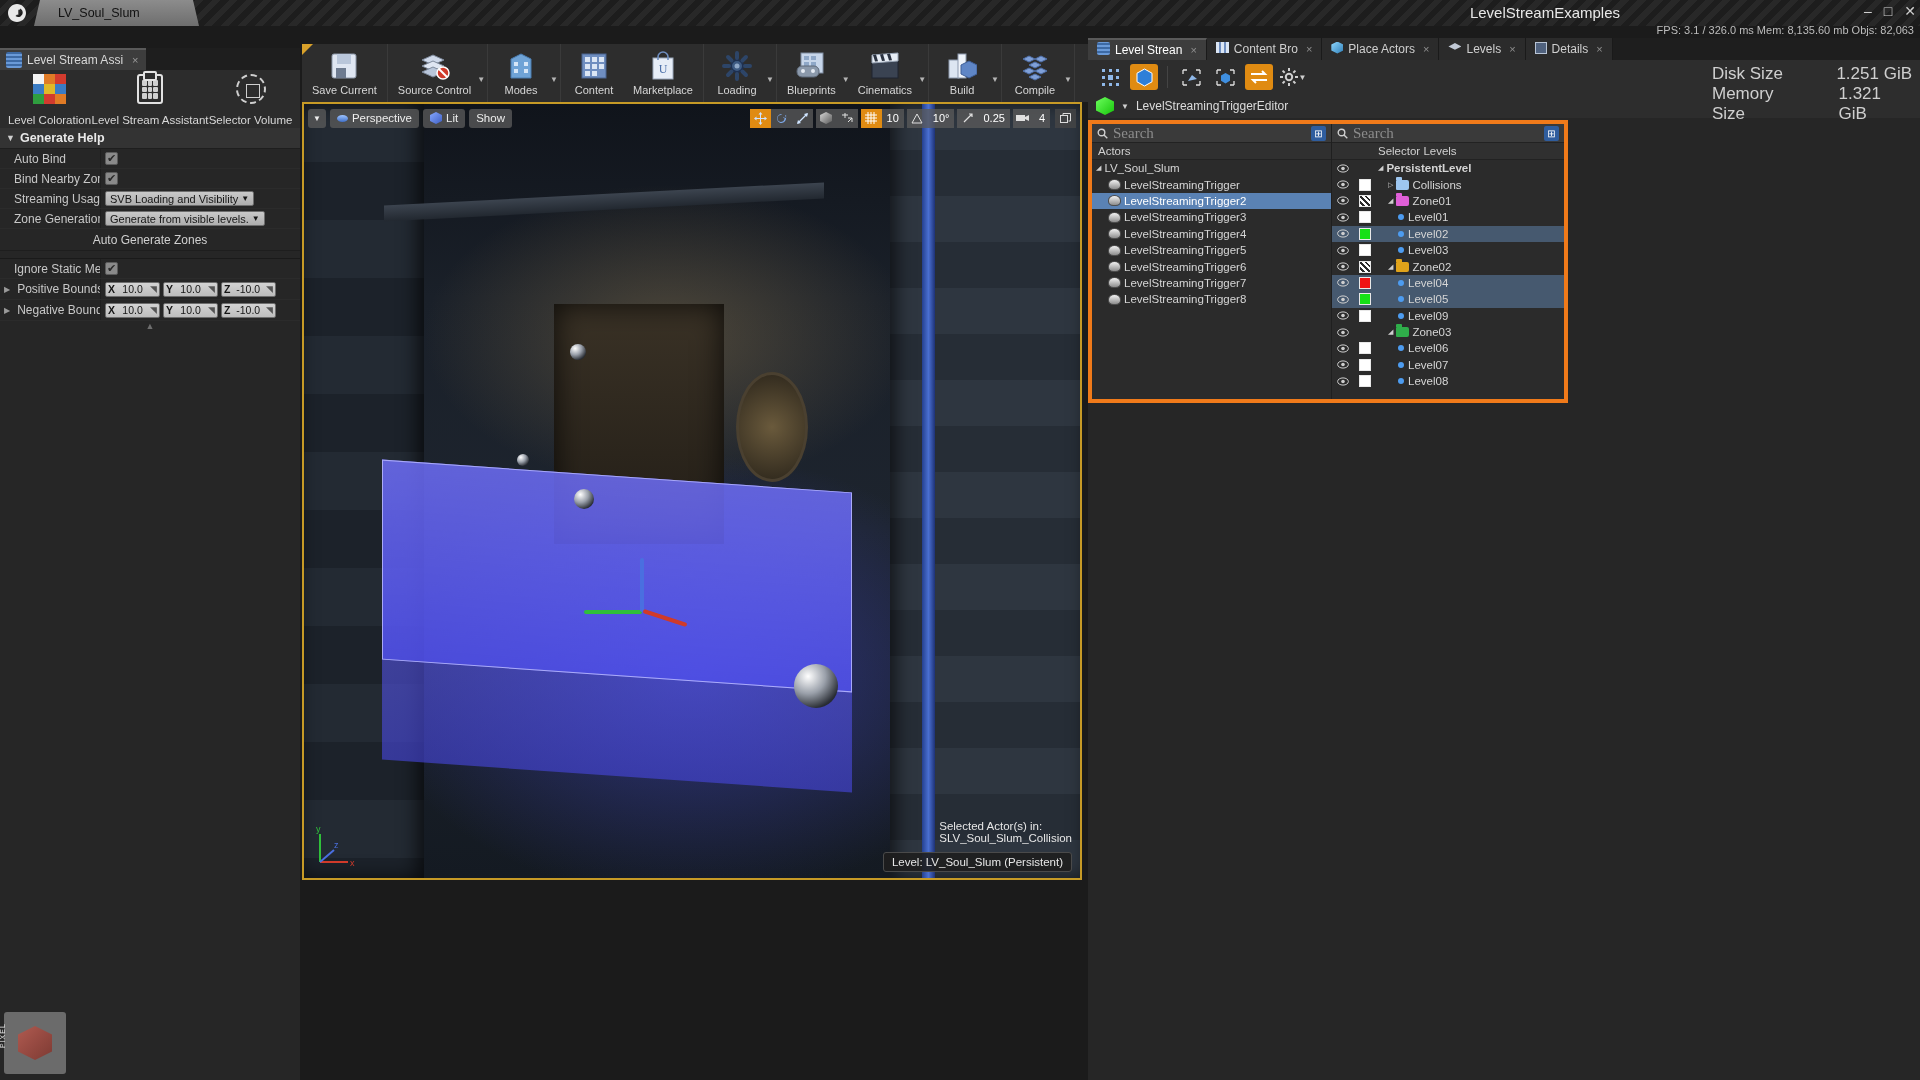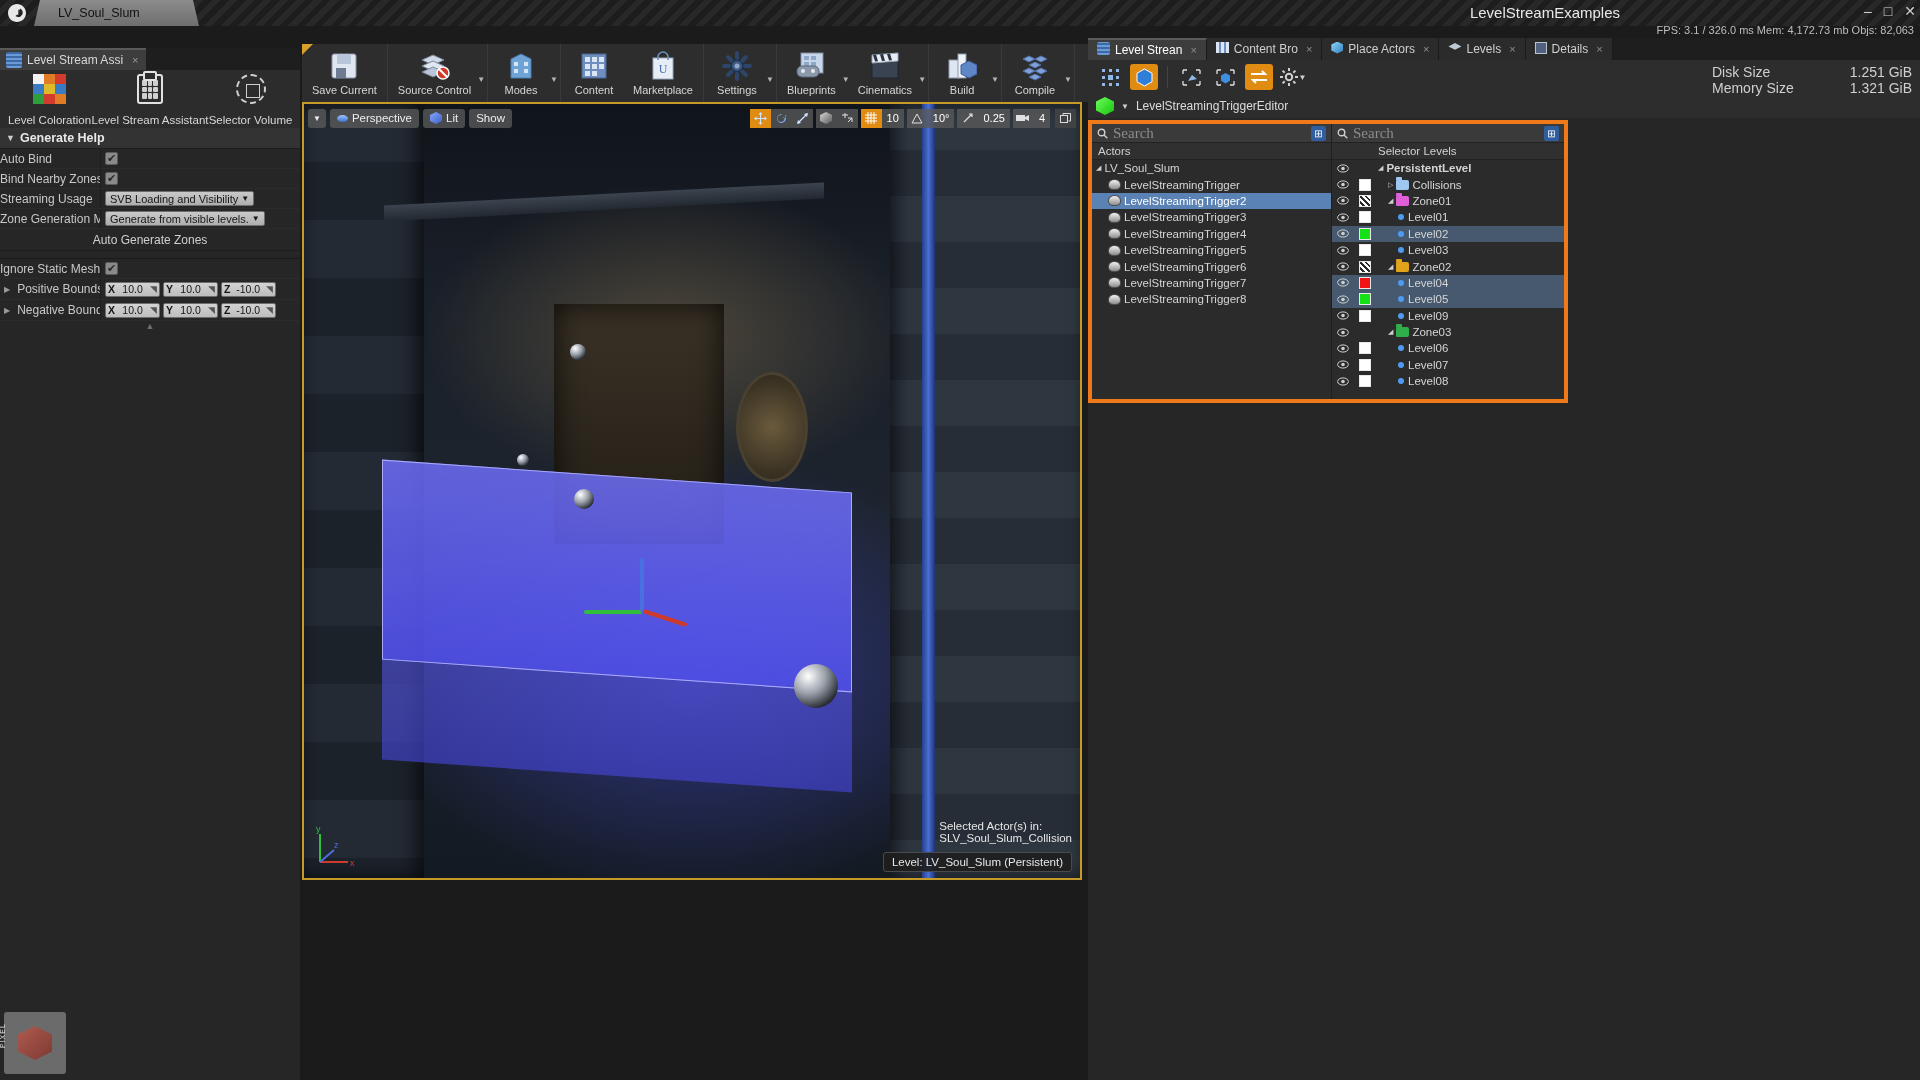--- a/index.html
+++ b/index.html
@@ -48,21 +48,21 @@
   .clipboard i{background:#cfcfcf;border-radius:1px;}
   .selvol{width:30px;height:30px;border:2px dashed #cfcfcf;border-radius:50%;position:relative;}
   .selvol::after{content:"";position:absolute;left:8px;top:8px;width:12px;height:12px;
     border:1px solid #cfcfcf;}
 
   .sect-hdr{height:21px;background:#333;display:flex;align-items:center;padding-left:6px;
     font-size:12.5px;font-weight:bold;color:#e8e8e8;border-bottom:1px solid #1e1e1e;}
   .sect-hdr .tri{margin-right:5px;font-size:9px;}
   .prow{height:20px;display:flex;align-items:center;font-size:12px;color:#c8c8c8;
     border-bottom:1px solid #2b2b2b;}
-  .pname{width:100px;white-space:nowrap;overflow:hidden;}
+  .pname{width:100px;padding-left:14px;white-space:nowrap;overflow:hidden;}
   .pval{flex:1;display:flex;align-items:center;padding-left:4px;border-left:1px solid #1f1f1f;height:100%;}
   .cb{width:13px;height:13px;background:#8a8a8a;border:1px solid #5b5b5b;border-radius:2px;
     color:#2a2a2a;font-size:11px;line-height:11px;text-align:center;cursor:pointer;}
   .combo{height:15px;background:linear-gradient(#c9c9c9,#aeaeae);border:1px solid #6d6d6d;
     border-radius:2px;color:#151515;font-size:11px;display:flex;align-items:center;
     padding:0 4px;gap:3px;cursor:pointer;}
   .combo .ar{font-size:8px;}
   .btnrow{height:22px;display:flex;align-items:center;justify-content:center;
     font-size:12px;color:#d0d0d0;border-bottom:1px solid #1e1e1e;cursor:pointer;}
   .divider{height:8px;border-bottom:1px solid #1a1a1a;}
@@ -153,21 +153,21 @@
   .rtabs{height:22px;background:#1e1e1e;display:flex;}
   .rtab{height:22px;display:flex;align-items:center;gap:5px;padding:0 9px;font-size:12px;
     color:#cfcfcf;background:#2b2b2b;border-right:1px solid #1a1a1a;cursor:pointer;}
   .rtab.active{background:#3d3d3d;border-top:2px solid #5a5a5a;color:#fff;}
   .rtab .x{font-size:11px;color:#8f8f8f;margin-left:3px;}
 
   .rtoolbar{height:34px;background:#2d2d2d;display:flex;align-items:center;padding-left:8px;gap:6px;}
   .rtb{width:28px;height:26px;border-radius:3px;display:flex;align-items:center;justify-content:center;cursor:pointer;}
   .rtb.on{background:#e08b12;}
   .rsep{width:1px;height:22px;background:#444;margin:0 3px;}
-  .rstats{position:absolute;right:8px;top:4px;text-align:right;font-size:14px;color:#cfcfcf;}
+  .rstats{position:absolute;right:8px;top:4px;font-size:17px;color:#cfcfcf;}
   .rstat{display:flex;justify-content:space-between;gap:30px;width:200px;}
 
   .fpsbar{position:absolute;right:6px;top:-14px;font-size:11px;color:#bdbdbd;}
 
   .editorbar{height:24px;background:#2d2d2d;display:flex;align-items:center;gap:7px;padding-left:8px;}
   .greencube{width:18px;height:18px;background:linear-gradient(135deg,#6dff5e,#17c40a);
     clip-path:polygon(50% 0,100% 25%,100% 75%,50% 100%,0 75%,0 25%);}
 
   .orangebox{position:absolute;left:1088px;top:120px;width:480px;height:283px;
     border:4px solid #f07a1a;background:#2b2b2b;}
@@ -468,21 +468,21 @@
             <div class="mtitem">
               <div class="gi">
                 <svg width="30" height="30" viewBox="0 0 30 30">
                   <circle cx="15" cy="15" r="6" fill="#3d5a82" stroke="#1e3050" stroke-width="2"></circle>
                   <g stroke="#2d4568" stroke-width="4" stroke-linecap="round">
                     <path d="M15 2v5M15 23v5M2 15h5M23 15h5M6 6l3.5 3.5M20.5 20.5L24 24M24 6l-3.5 3.5M9.5 20.5L6 24"></path>
                   </g>
                   <circle cx="15" cy="15" r="2.5" fill="#8fa8c8"></circle>
                 </svg>
               </div>
-              <div class="lb">Settings</div>
+              <div class="lb">Loading</div>
             </div>
             <div class="mtarrow">▼</div>
           </div>
         </div>
         <div class="mtgroup">
           <div style="display: flex; align-items: center;">
             <div class="mtitem">
               <div class="gi">
                 <svg width="32" height="30" viewBox="0 0 32 30">
                   <rect x="6" y="2" width="22" height="20" fill="#c7d6ea" stroke="#7e8ca0"></rect>
@@ -684,21 +684,21 @@
           <svg width="11" height="11" viewBox="0 0 11 11">
               <rect x="0.5" y="2.5" width="7" height="7" fill="none" stroke="#dcdcdc"></rect>
               <path d="M3 2.5V0.5h7.5V8h-2" fill="none" stroke="#dcdcdc"></path>
             </svg>
         </div>
       </div>
     </div>
   </div>
 
   <div class="rightdock">
-    <div class="fpsbar">FPS: 3.1 / 326.0 ms  Mem: 4,172.73 mb  Objs: 82,063</div>
+    <div class="fpsbar">FPS: 3.1 / 326.0 ms  Mem: 8,135.60 mb  Objs: 82,063</div>
 
     <div class="rtabs" id="rtabs">
         <div class="rtab active">
           <span><span style="display:inline-block;width:13px;height:13px;border-radius:2px;background:#4a78b5;background-image:repeating-linear-gradient(0deg,#6a9ad8 0 2px,#3d6aa5 2px 4px);"></span></span>
           <span>Level Strean</span>
           <span class="x">×</span>
         </div>
         <div class="rtab">
           <span><span style="display:inline-block;width:13px;height:11px;background:#6f8ec0;background-image:repeating-linear-gradient(90deg,#dbe6f5 0 3px,#6f8ec0 3px 5px);"></span></span>
           <span>Content Bro</span>

